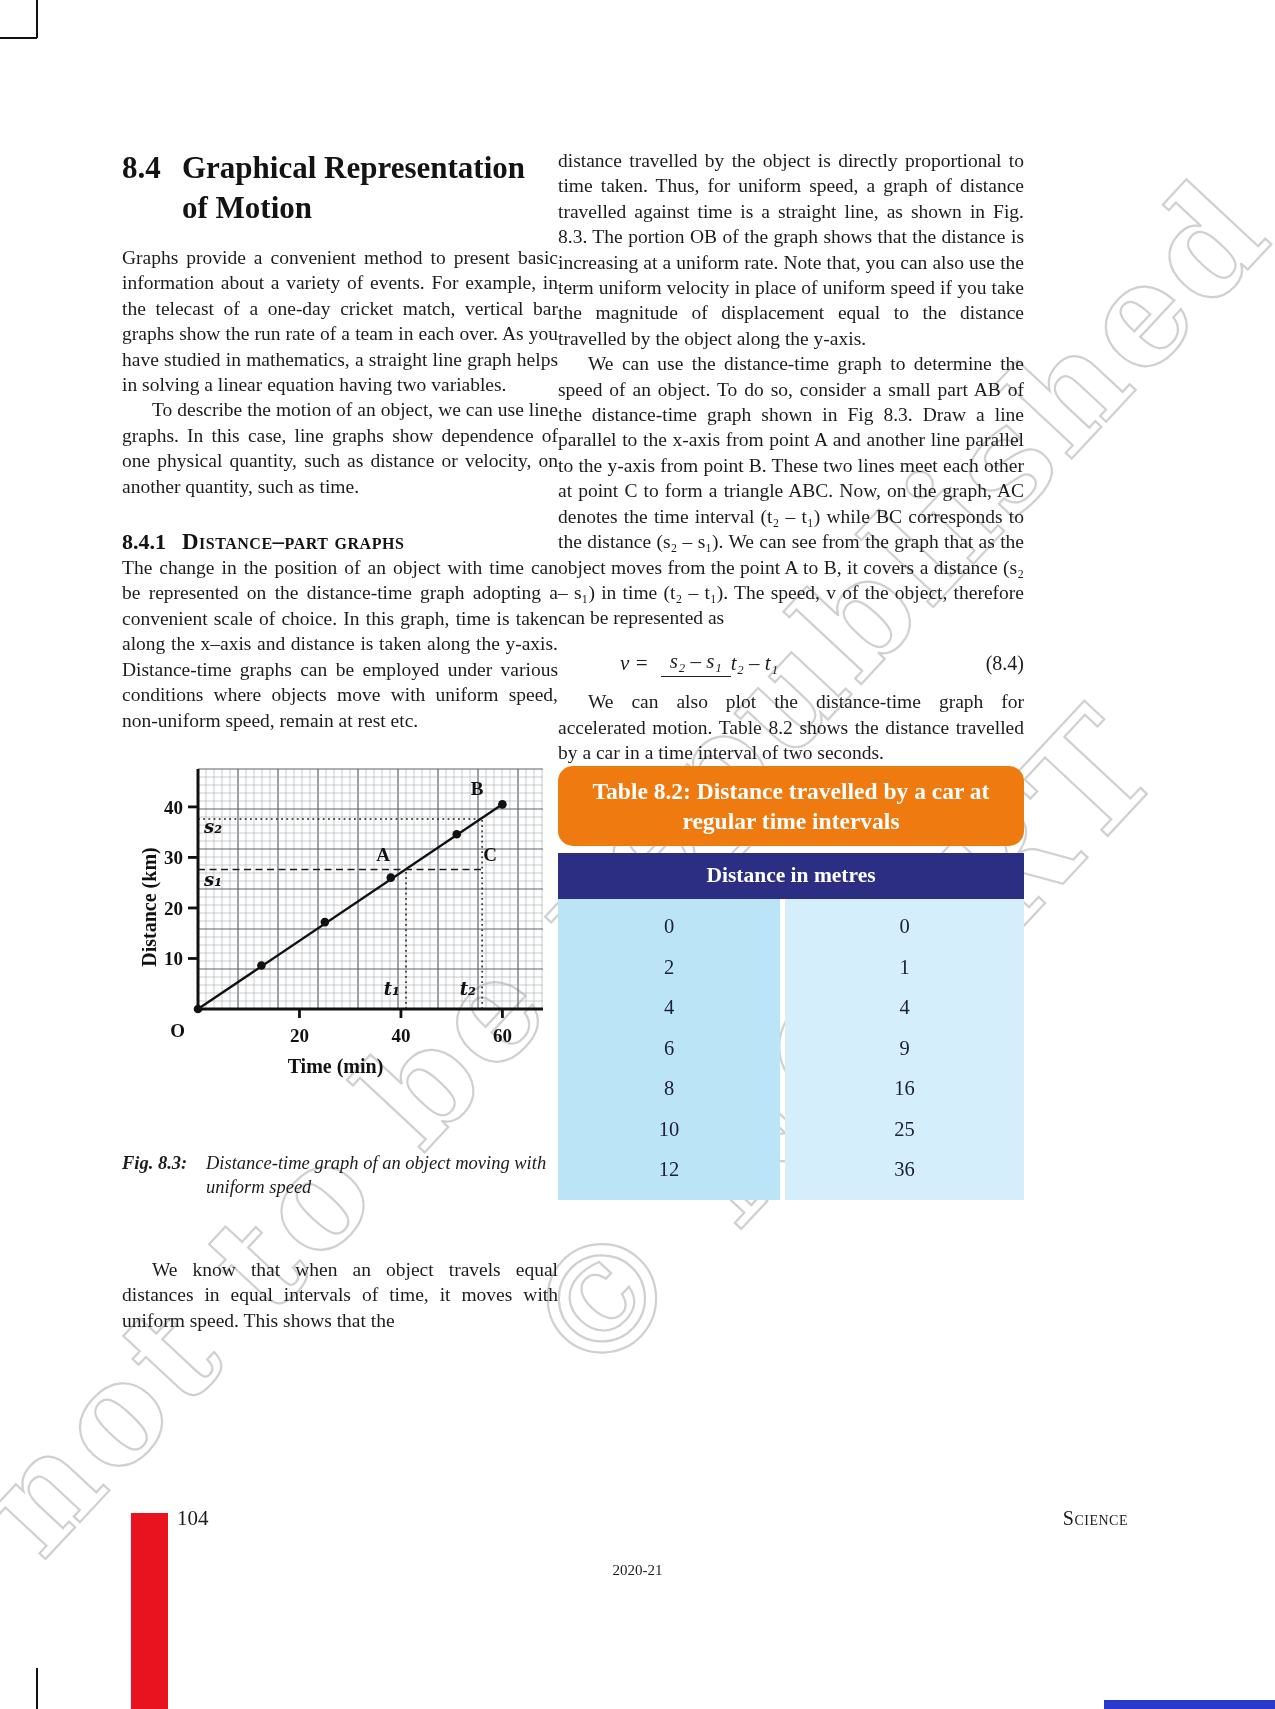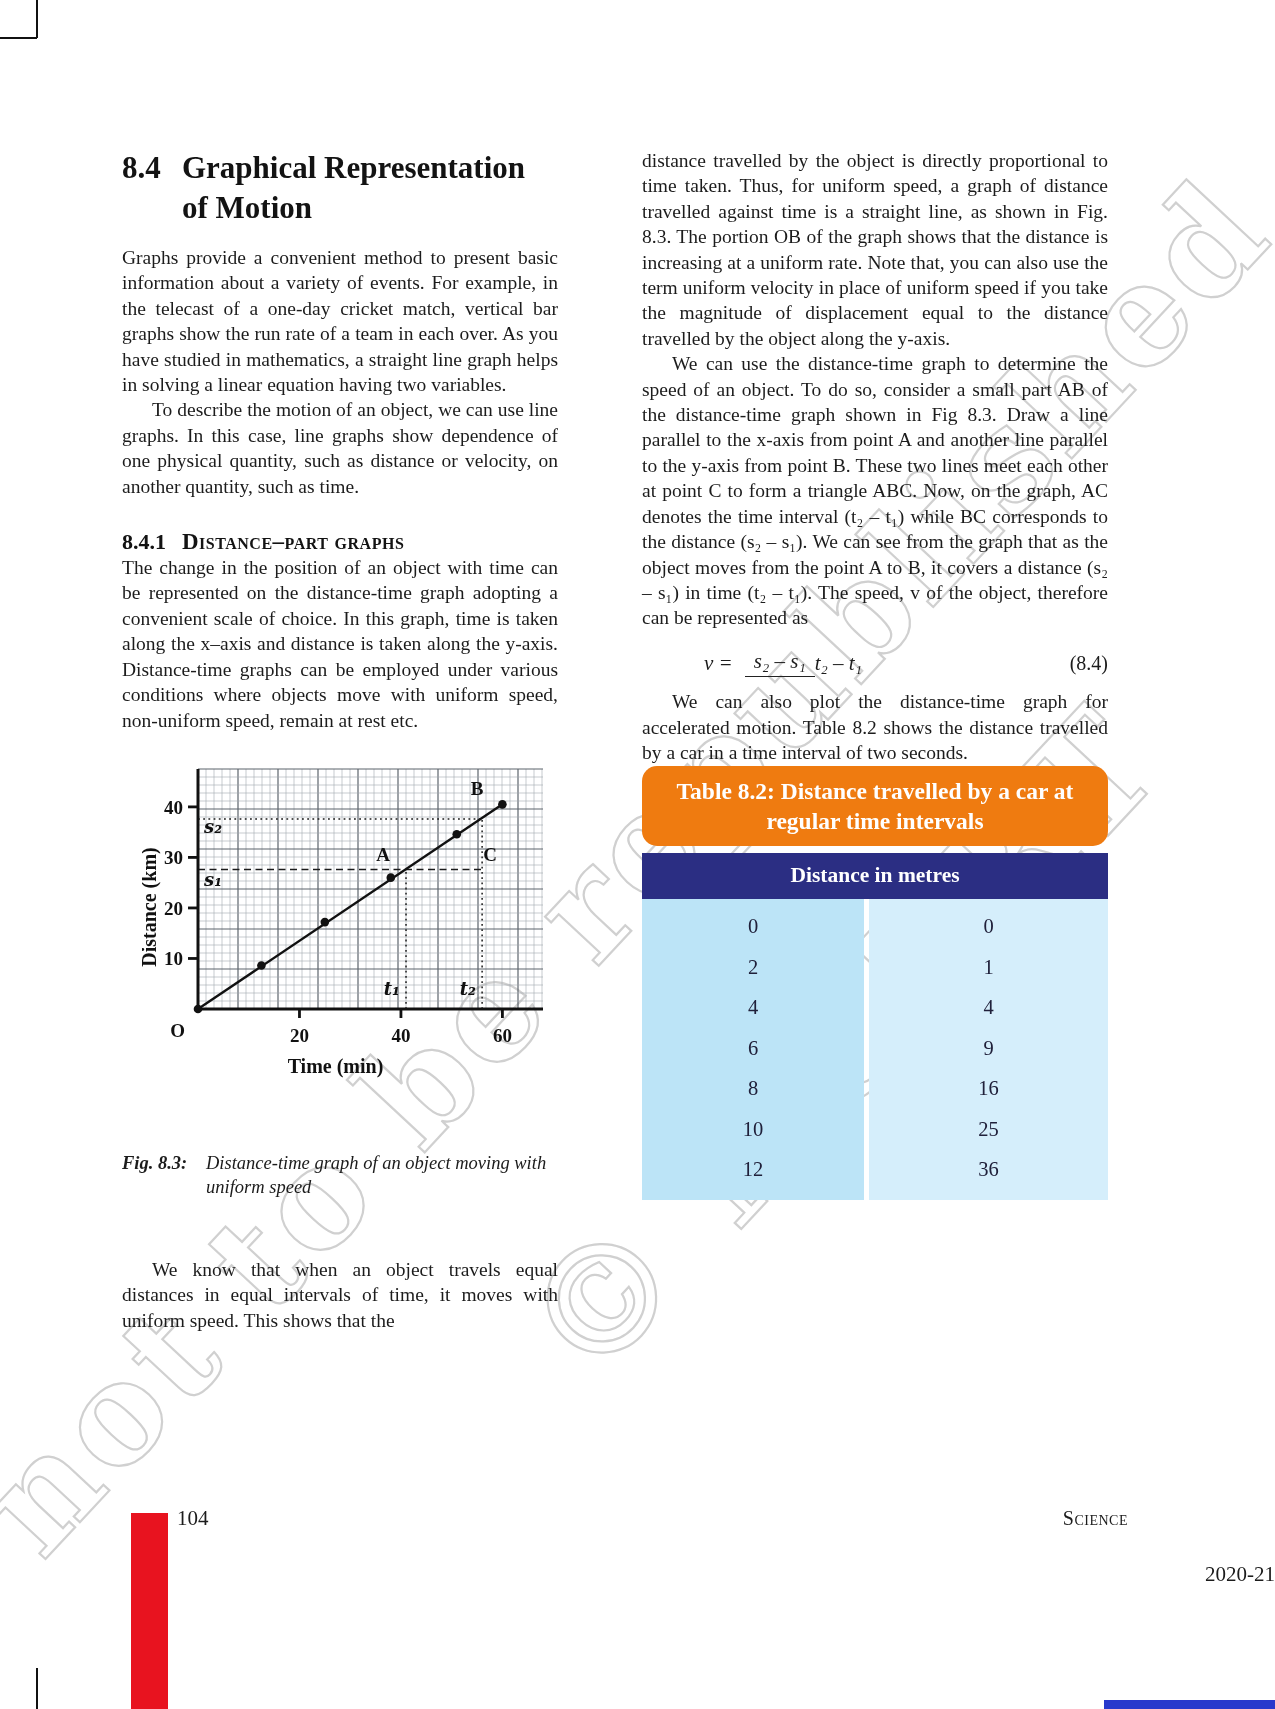--- a/index.html
+++ b/index.html
@@ -6,21 +6,21 @@
   .page{
     position:relative;width:1275px;height:1709px;background:#ffffff;overflow:hidden;
     font-family:"Liberation Serif","DejaVu Serif",serif;color:#1c1c1c;
   }
   
   .crop{position:absolute;background:#111;}
   
   .wm-svg{position:absolute;left:0;top:0;z-index:1;pointer-events:none;}
   .wm-text{fill:none;stroke:#cbcbcb;stroke-width:2.2px;font-family:"DejaVu Serif",serif;font-weight:bold;letter-spacing:6px;opacity:.9;}
   
-  .columns{position:absolute;left:122px;top:148px;width:986px;display:flex;gap:84px;z-index:2;}
+  .columns{position:absolute;left:122px;top:148px;width:986px;display:flex;z-index:2;}
   .col-left{width:436px;}
   .col-right{width:466px;}
   .body-text{font-size:19.5px;line-height:25.4px;text-align:justify;margin:0;}
   .indent{text-indent:30px;}
   
   .sec-title{display:flex;gap:14px;font-weight:bold;font-size:31px;line-height:40px;color:#131313;}
   .sec-num{flex:0 0 46px;}
   .sec-text{flex:1;}
   .after-title{margin-top:17px;}
   
@@ -53,21 +53,21 @@
   .hc2{flex:1;}
   .tbl-body{display:flex;gap:5px;}
   .tcol{display:flex;flex-direction:column;padding:8px 0 10px 0;}
   .tcol1{width:222px;background:var(--table-col1-bg,#bce4f7);}
   .tcol2{flex:1;background:var(--table-col2-bg,#d5eefb);}
   .tcell{height:40.5px;display:flex;align-items:center;justify-content:center;font-size:20.5px;color:#20203a;}
   
   .red-bar{position:absolute;left:131px;top:1513px;width:37px;height:196px;background:var(--red-bar,#e8131f);z-index:3;}
   .page-num{position:absolute;left:177px;top:1506px;font-weight:normal;font-size:21px;z-index:3;}
   .footer-journal{position:absolute;right:147px;top:1507px;font-size:20px;font-variant-caps:small-caps;letter-spacing:.5px;z-index:3;}
-  .year-mark{position:absolute;left:0;right:0;top:1562px;text-align:right;font-size:21px;z-index:3;}
+  .year-mark{position:absolute;left:0;right:0;top:1562px;text-align:center;font-size:15px;z-index:3;}
   .blue-strip{position:absolute;left:1104px;top:1700px;width:171px;height:9px;background:var(--blue-strip,#2839cc);z-index:3;}
 </style>
 </head>
 <body>
 
 <div class="page">
 
   <div class="crop" style="left:36px;top:0;width:2px;height:38px;"></div>
   <div class="crop" style="left:0;top:37px;width:37px;height:2px;"></div>
   <div class="crop" style="left:36px;top:1668px;width:2px;height:41px;"></div>

